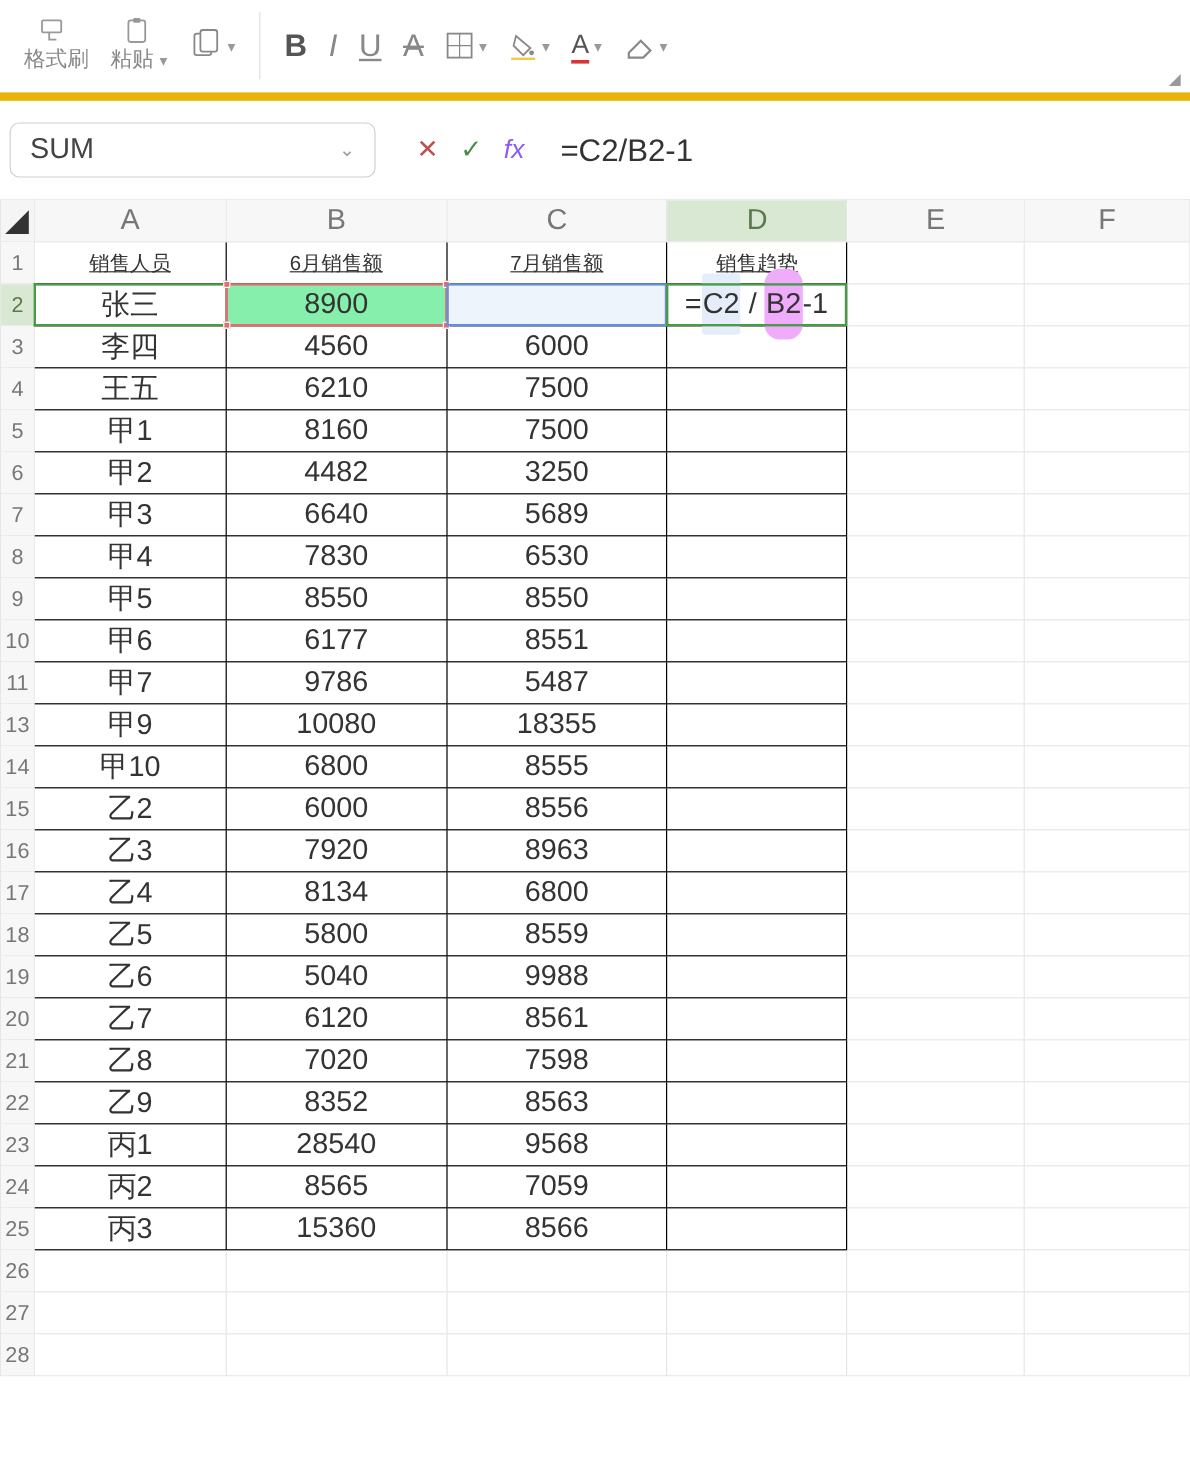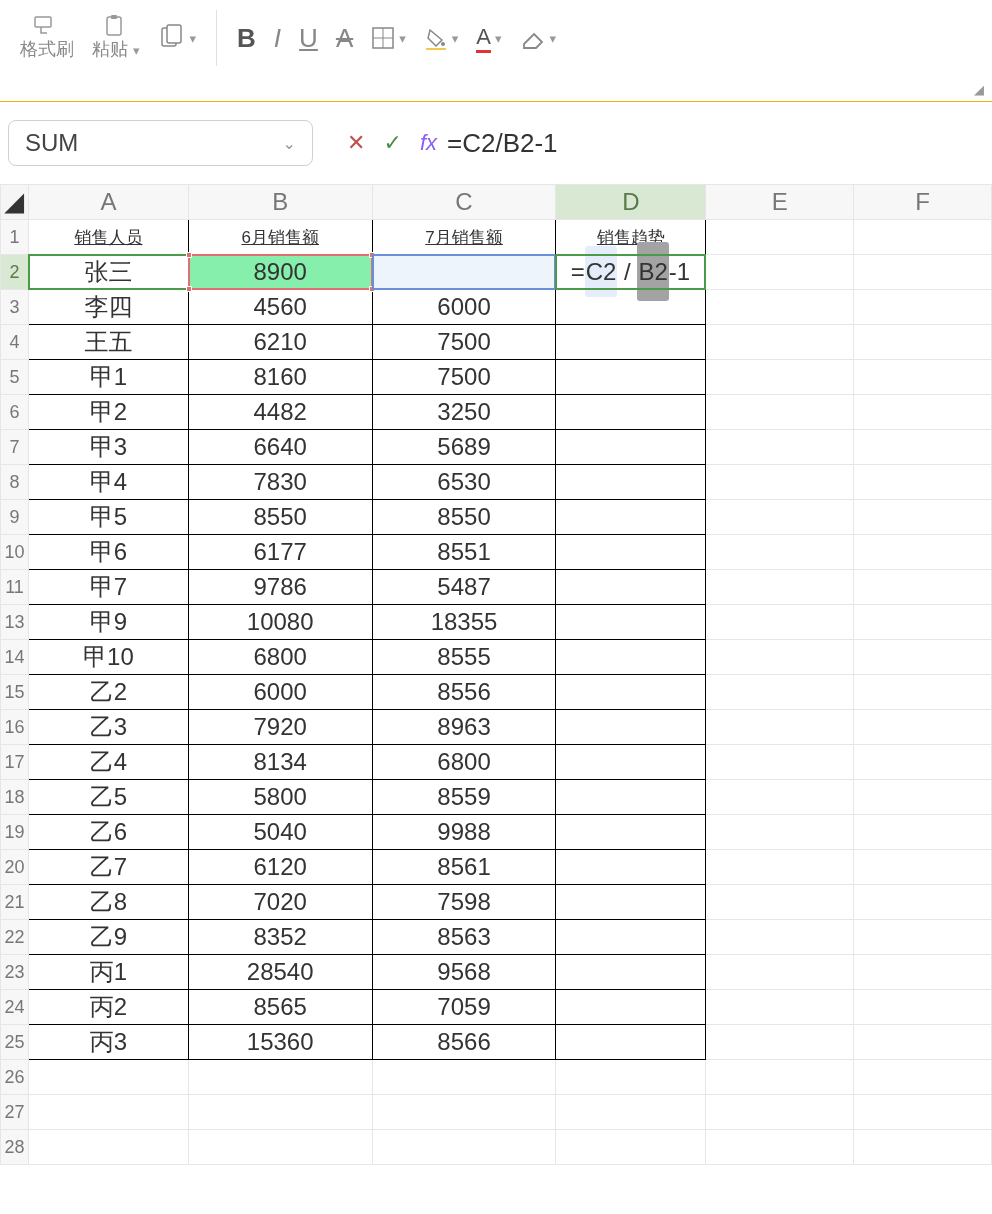--- a/index.html
+++ b/index.html
@@ -4,22 +4,22 @@
 <style>
   * { box-sizing: border-box; }
   body {
     margin: 0;
     font-family: "Microsoft YaHei", Arial, sans-serif;
     background: #fff;
     color: #333;
     width: 992px;
   }
   .ribbon {
-    border-bottom: 1px solid #eab308;
-    height: 102px;
+    border-bottom: 7px solid #eab308;
+    height: 84px;
     position: relative;
     display: flex;
     align-items: flex-start;
     padding: 10px 0 0 0;
   }
   .ribbon-group {
     display: flex;
     flex-direction: row;
     align-items: center;
     gap: 18px;
@@ -79,20 +79,21 @@
     gap: 18px;
     margin-left: 24px;
     font-size: 22px;
   }
   .fb-cancel { color: #c0504d; cursor: pointer;}
   .fb-accept { color: #4a8a4a; cursor: pointer;}
   .fb-fx { font-style: italic; color: #8b5cf6; cursor: pointer;}
   .formula-input {
     font-size: 26px;
     color: #333;
+    margin-left: 20px;
     outline: none;
     border: none;
     flex: 1;
   }
   .sheet {
     position: relative;
     margin-top: 6px;
     width: 992px;
     font-size: 24px;
   }
@@ -180,21 +181,21 @@
     position: absolute;
     width: 6px; height: 6px;
     background: #e07070;
     border: 1px solid #fff;
   }
   .h-tl { top:-4px; left:-4px; }
   .h-tr { top:-4px; right:-4px; }
   .h-bl { bottom:-4px; left:-4px; }
   .h-br { bottom:-4px; right:-4px; }
   .formula-span-c2 { background: #e6edfa; border-radius:3px; padding:12px 1px;}
-  .formula-span-b2 { background: #a3a3a3; border-radius:3px; padding:16px 1px;}
+  .formula-span-b2 { background: #f0abfc; border-radius:13px; padding:16px 1px;}
   svg { display:block; }
 </style>
 </head>
 <body>
 
 <div class="ribbon">
   <div class="ribbon-group">
     <div class="ribbon-btn">
       <svg width="28" height="22" viewBox="0 0 28 22">
           <rect x="2" y="2" width="16" height="10" rx="1" fill="none" stroke="#999" stroke-width="1.5"></rect>

